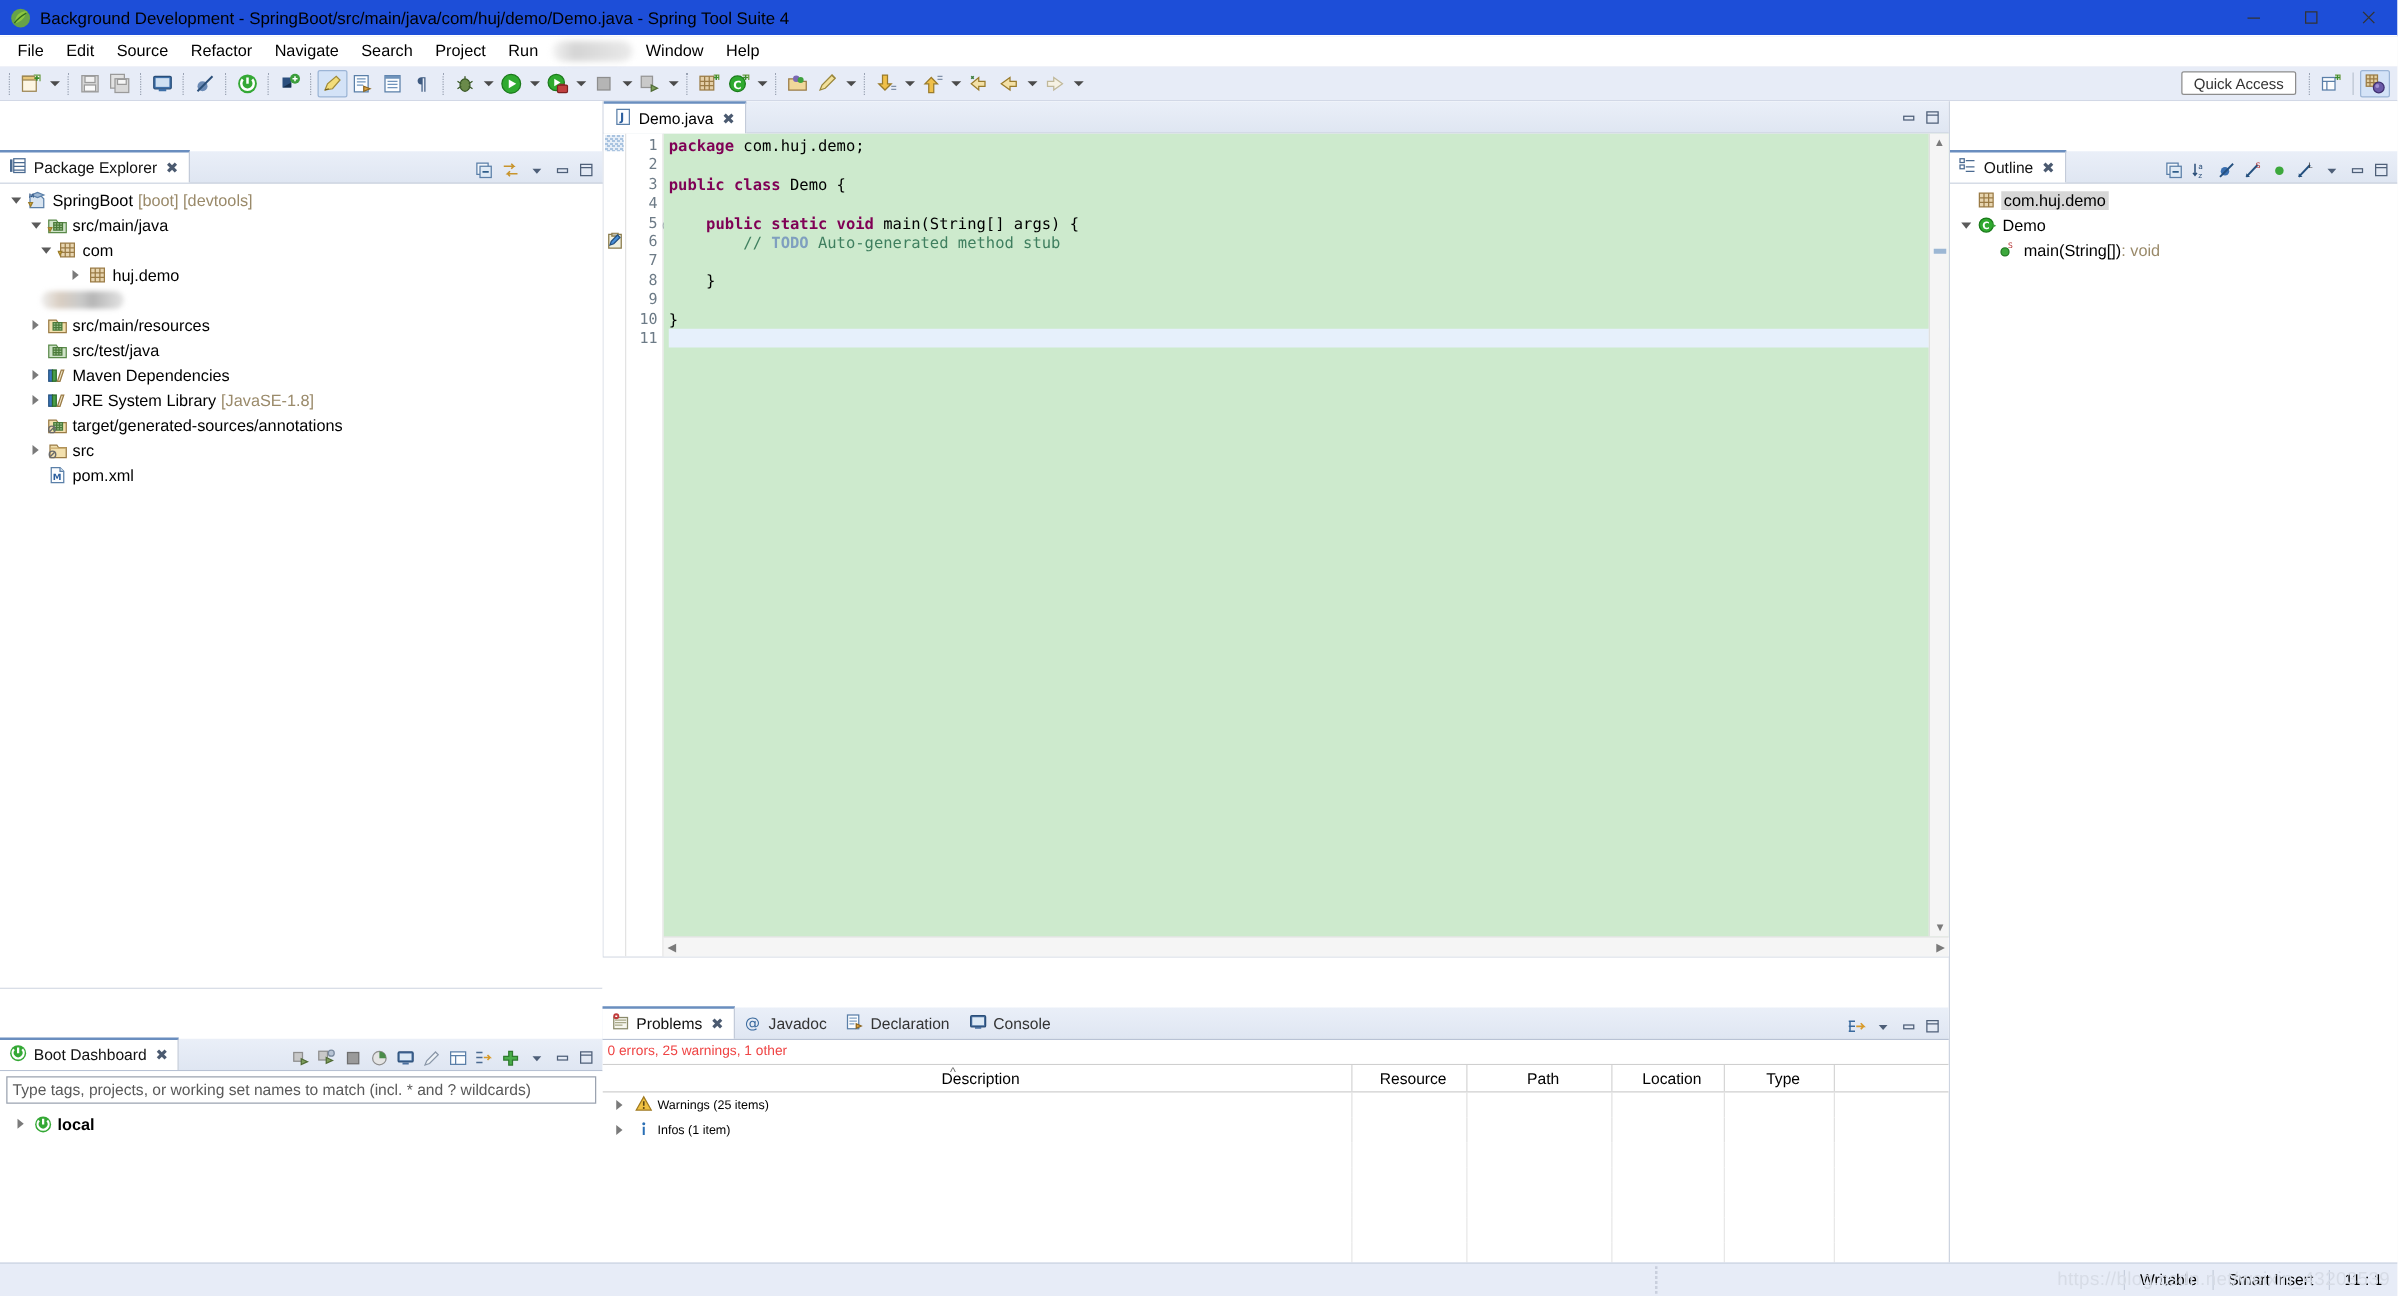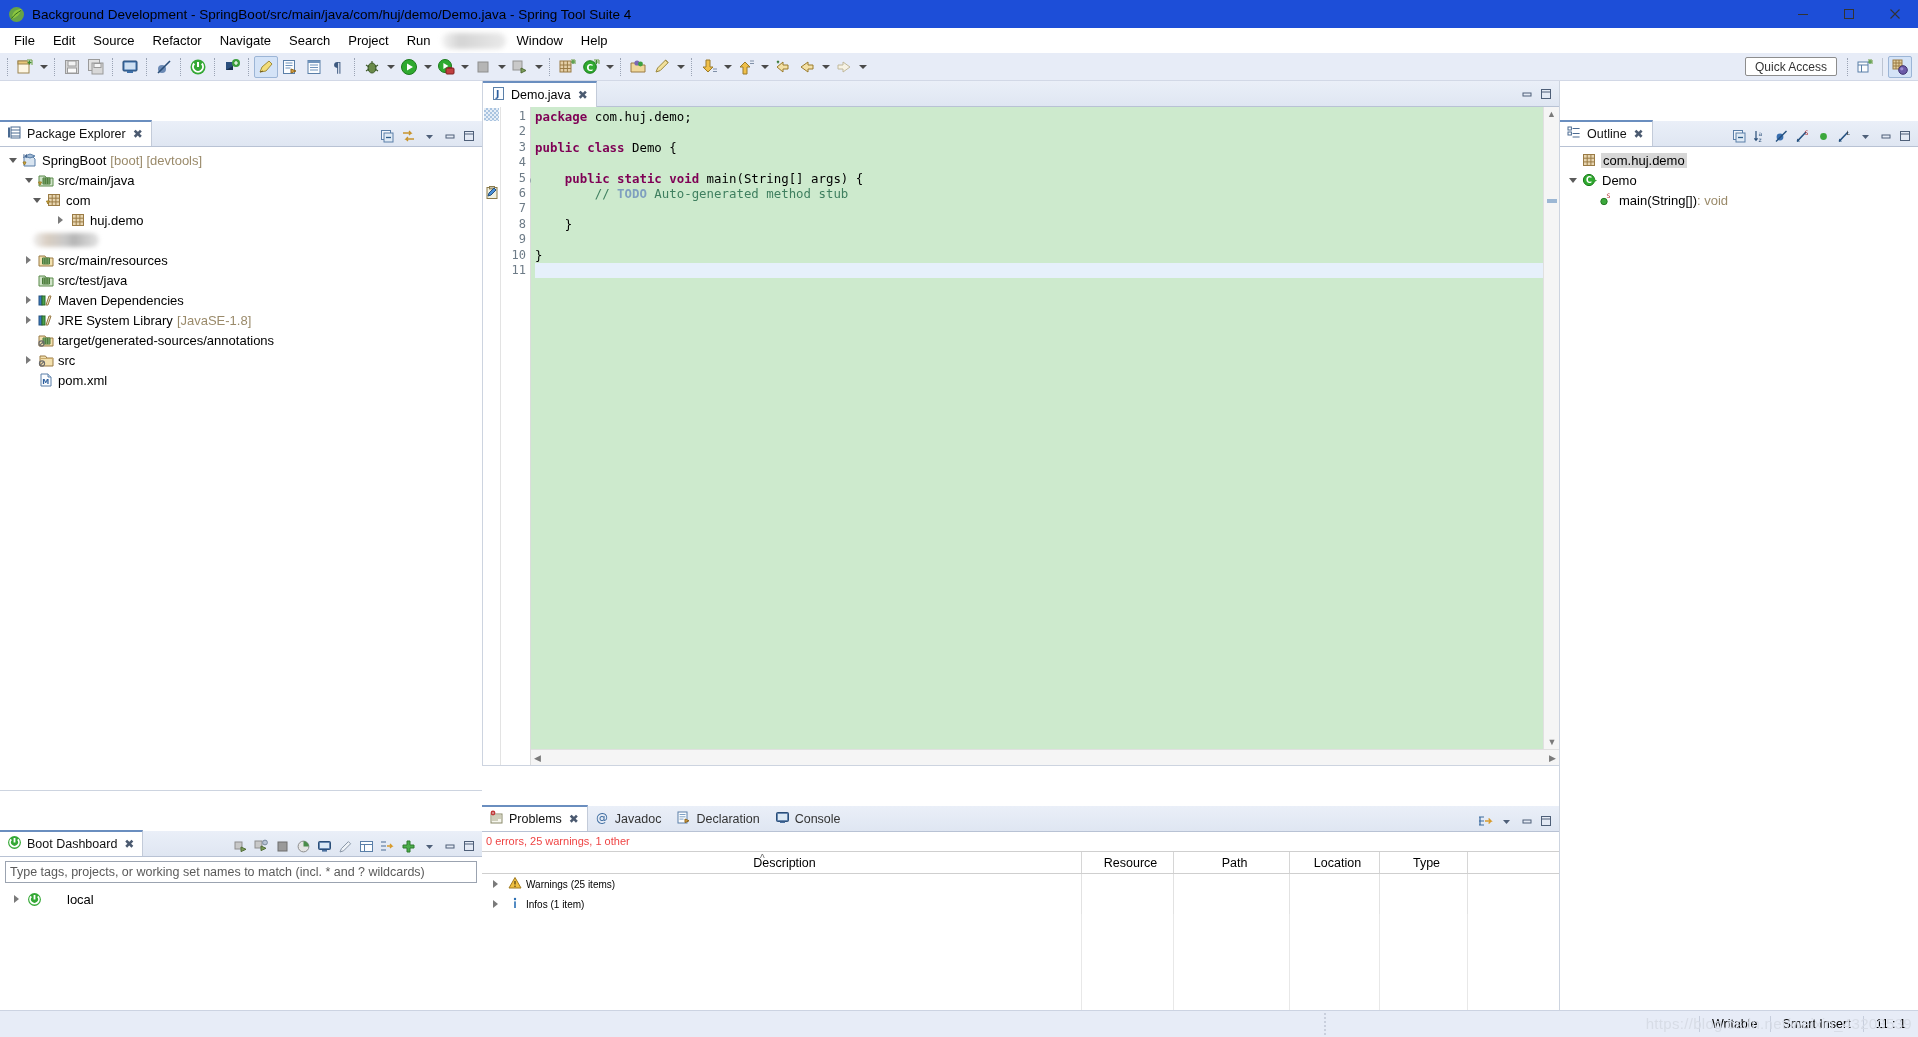--- a/index.html
+++ b/index.html
@@ -769,21 +769,21 @@
               <span class="tw">
                   <span class="tw-arrow"></span>
                 </span>
               <span class="ticon">
                 <svg width="15" height="15" viewBox="0 0 15 15">
                     <circle cx="7.5" cy="7.5" r="6.4" fill="#34a835"></circle>
                     <path d="M7.5 3 v4.5" stroke="#fff" stroke-width="1.8"></path>
                     <path d="M4.2 4.4 A4.4 4.4 0 1 0 10.8 4.4" stroke="#fff" stroke-width="1.8" fill="none"></path>
                   </svg>
               </span>
-              <span class="tlabel" style="font-weight:normal;margin-left:21px;">local</span>
+              <span class="tlabel" style="font-weight:bold;">local</span>
             </div>
           </div>
         </div>
       </div>
     </div>
 
     <div class="center-col">
 
       <div class="editor-area">
         <div class="ed-tabbar">

